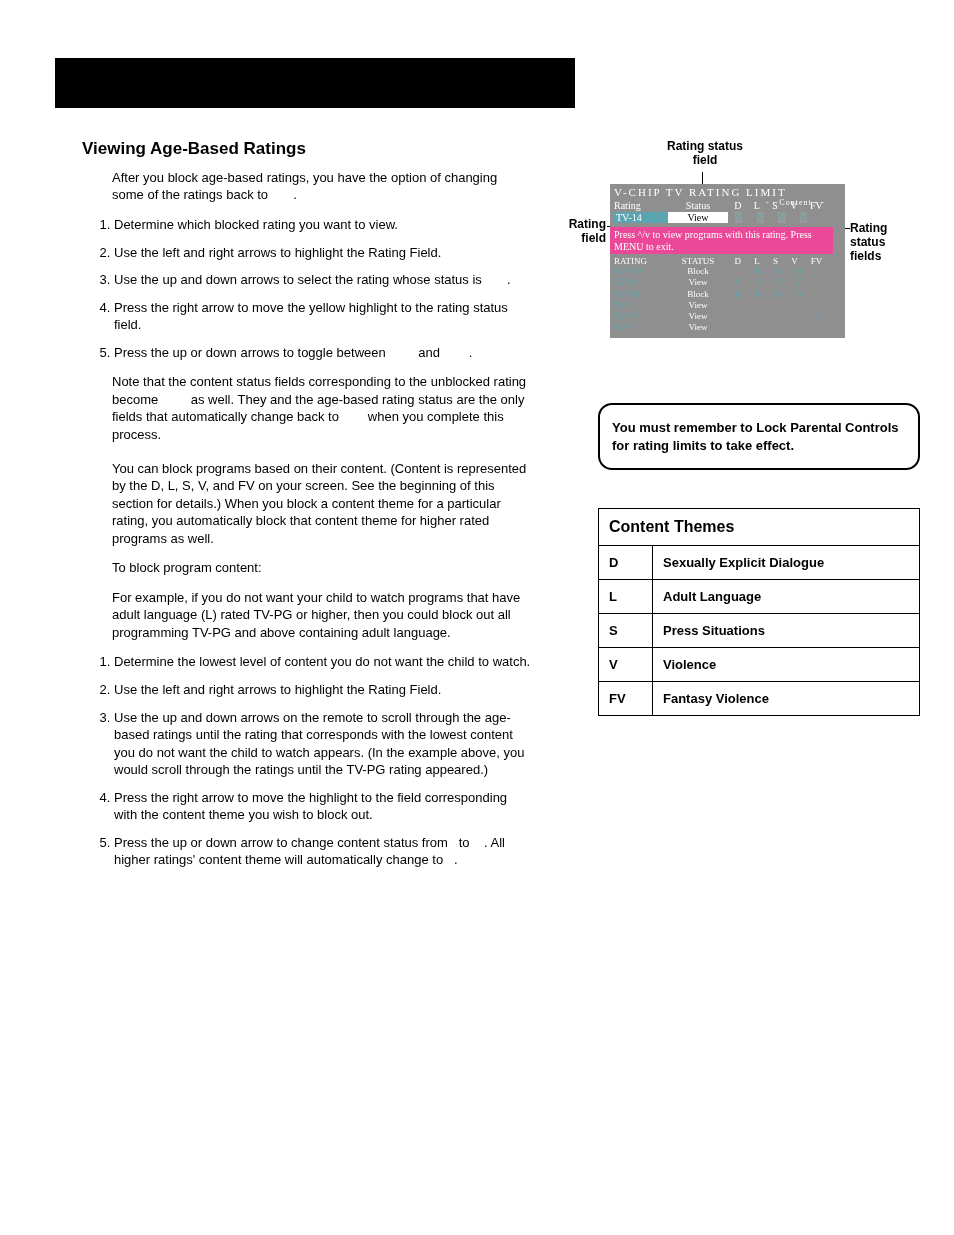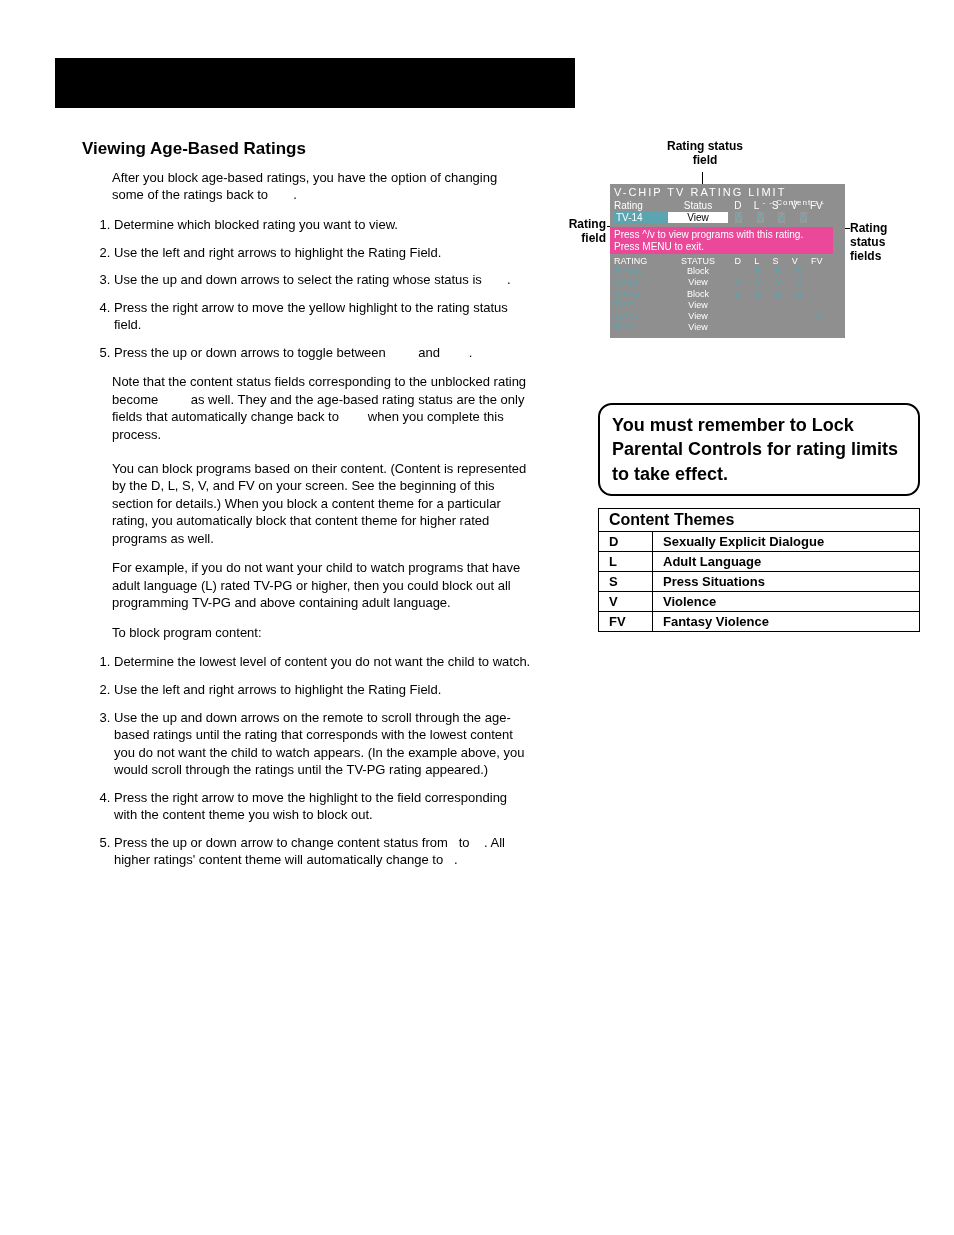--- a/index.html
+++ b/index.html
@@ -31,21 +31,21 @@
   .sec2 { margin-top: 16px; }
   
   .lbl { position: absolute; font-size: 12px; font-weight: bold; line-height: 1.15; }
   
   .diagram {
     position: absolute;
     top: 184px; left: 610px;
     width: 235px;
     background: #8f8f8f;
     color: #fff;
-    font-family: Liberation Sans, sans-serif;
+    font-family: Liberation Serif, serif;
     font-size: 10px;
     padding: 2px 16px 4px 4px;
   }
   .diagram .title { letter-spacing: 2px; text-align: left; font-size: 11px; }
   .diagram .contentlbl { position:absolute; top:14px; right:20px; font-size:8px; letter-spacing:1px; }
   .hdr { display:flex; margin-top:2px; }
   .hdr .c1{width:54px;} .hdr .c2{width:60px;text-align:center;}
   .hdr .cols{flex:1; display:flex; justify-content:space-around;}
   .selrow{display:flex; margin-top:1px;}
   .selrow .c1{width:54px; background:#5aa5b0; color:#fff; padding:0 2px; position:relative;}
@@ -61,28 +61,28 @@
   .trow .c1{width:54px; color:#5aa5b0;}
   .trow .c2{width:60px; text-align:center;}
   .trow .cols{flex:1;display:flex;justify-content:space-around;}
   .trow .cols span{width:14px;text-align:center;color:#5aa5b0;}
   
   .line{position:absolute;background:#000;}
   
   .warn{
     position:absolute; top:403px; left:598px; width:322px;
     border:2px solid #000; border-radius:14px;
-    padding:8px 12px; font-size:18px; font-weight:bold; line-height:1.35;
+    padding:14px 12px; font-size:13px; font-weight:bold; line-height:1.35;
   }
   
   .themes{
     position:absolute; top:508px; left:598px; width:322px;
     border:1.5px solid #000; border-collapse:collapse;
   }
-  .themes th, .themes td{border:1.5px solid #000; padding:2px 10px; text-align:left; font-size:13px;}
+  .themes th, .themes td{border:1.5px solid #000; padding:9px 10px; text-align:left; font-size:13px;}
   .themes th.big{font-size:16px;}
   .themes .code{font-weight:bold; width:54px;}
   .themes .desc{font-weight:bold;}
 </style>
 </head>
 <body>
 
 <div class="black-bar"></div>
 
 <div class="leftcol">
@@ -92,22 +92,22 @@
     <li>Determine which blocked rating you want to view.</li>
     <li>Use the left and right arrows to highlight the Rating Field.</li>
     <li>Use the up and down arrows to select the rating whose status is&nbsp;&nbsp;&nbsp;&nbsp;&nbsp;&nbsp;&nbsp;.</li>
     <li>Press the right arrow to move the yellow highlight to the rating status field.</li>
     <li>Press the up or down arrows to toggle between&nbsp;&nbsp;&nbsp;&nbsp;&nbsp;&nbsp;&nbsp;&nbsp;&nbsp;and&nbsp;&nbsp;&nbsp;&nbsp;&nbsp;&nbsp;&nbsp;&nbsp;.</li>
   </ol>
   <p>Note that the content status fields corresponding to the unblocked rating become&nbsp;&nbsp;&nbsp;&nbsp;&nbsp;&nbsp;&nbsp;&nbsp;&nbsp;as well. They and the age-based rating status are the only fields that automatically change back to&nbsp;&nbsp;&nbsp;&nbsp;&nbsp;&nbsp;&nbsp;&nbsp;when you complete this process.</p>
 
   <div class="sec2">
     <p>You can block programs based on their content. (Content is represented by the D, L, S, V, and FV on your screen. See the beginning of this section for details.) When you block a content theme for a particular rating, you automatically block that content theme for higher rated programs as well.</p>
+    <p>To block program content:</p>
     <p>For example, if you do not want your child to watch programs that have adult language (L) rated TV-PG or higher, then you could block out all programming TV-PG and above containing adult language.</p>
-    <p>To block program content:</p>
     <ol>
       <li>Determine the lowest level of content you do not want the child to watch.</li>
       <li>Use the left and right arrows to highlight the Rating Field.</li>
       <li>Use the up and down arrows on the remote to scroll through the age-based ratings until the rating that corresponds with the lowest content you do not want the child to watch appears.  (In the example above, you would scroll through the ratings until the TV-PG rating appeared.)</li>
       <li>Press the right arrow to move the highlight to the field corresponding with the content theme you wish to block out.</li>
       <li>Press the up or down arrow to change content status from&nbsp;&nbsp;&nbsp;to&nbsp;&nbsp;&nbsp;&nbsp;. All higher ratings' content theme will automatically change to&nbsp;&nbsp;&nbsp;.</li>
     </ol>
   </div>
 </div>
 

